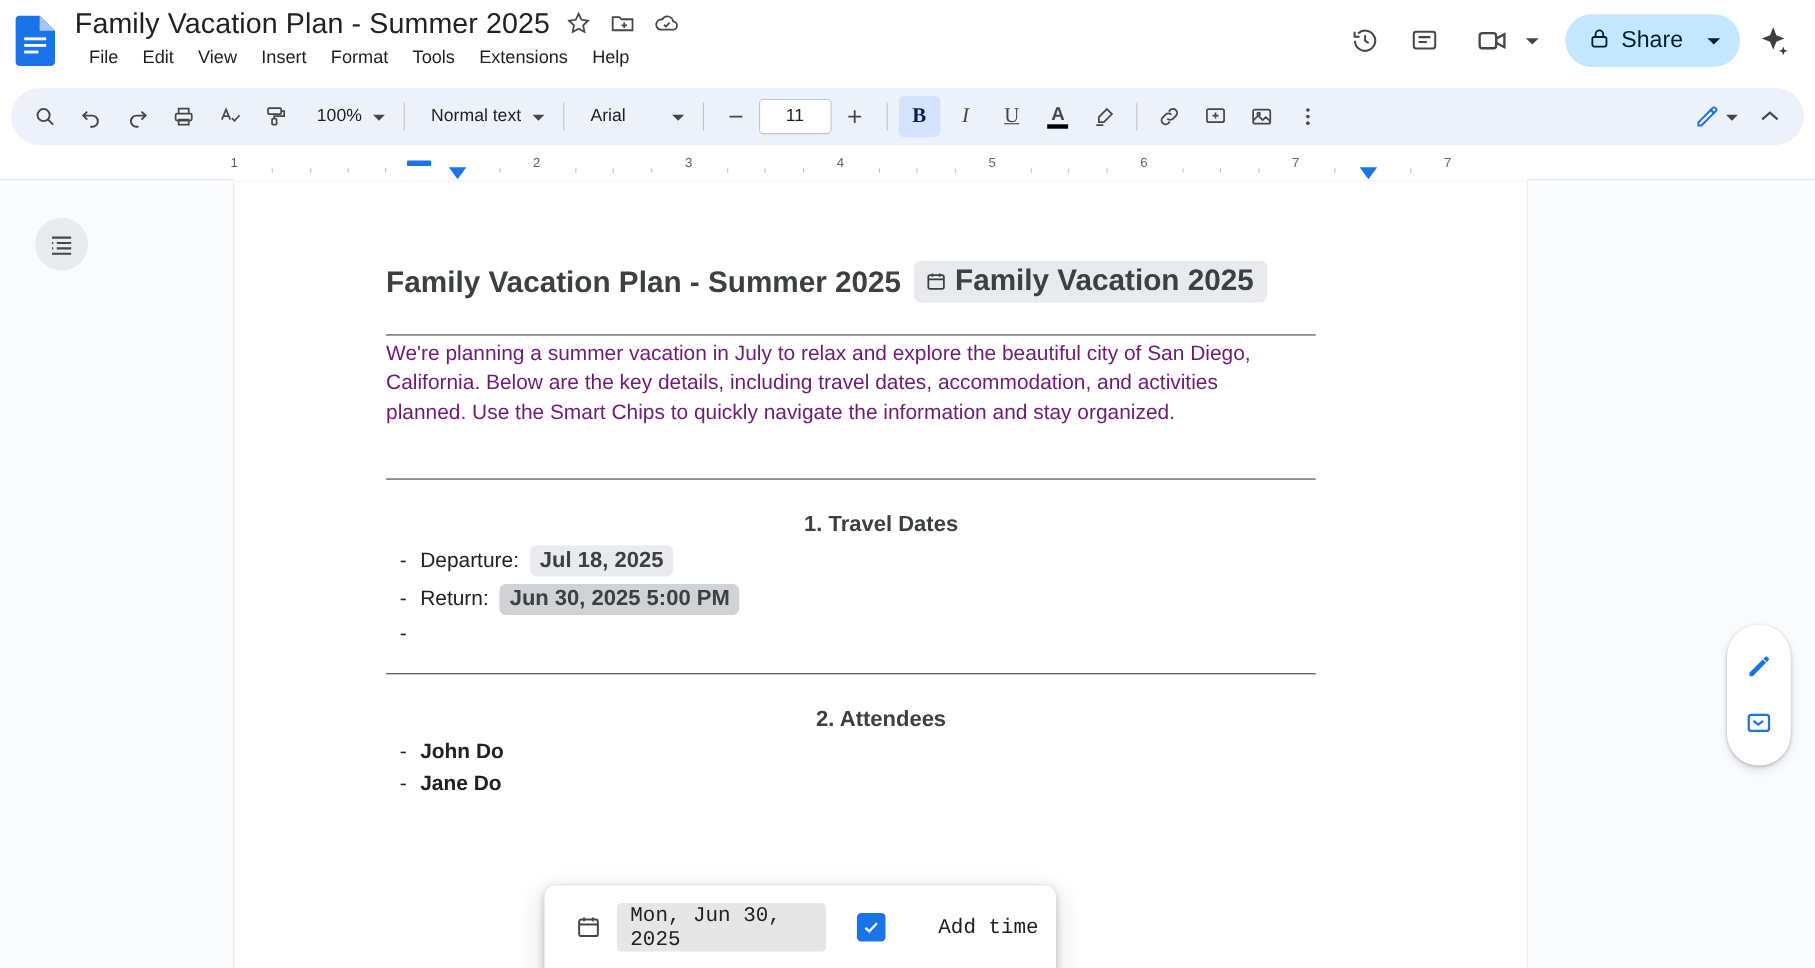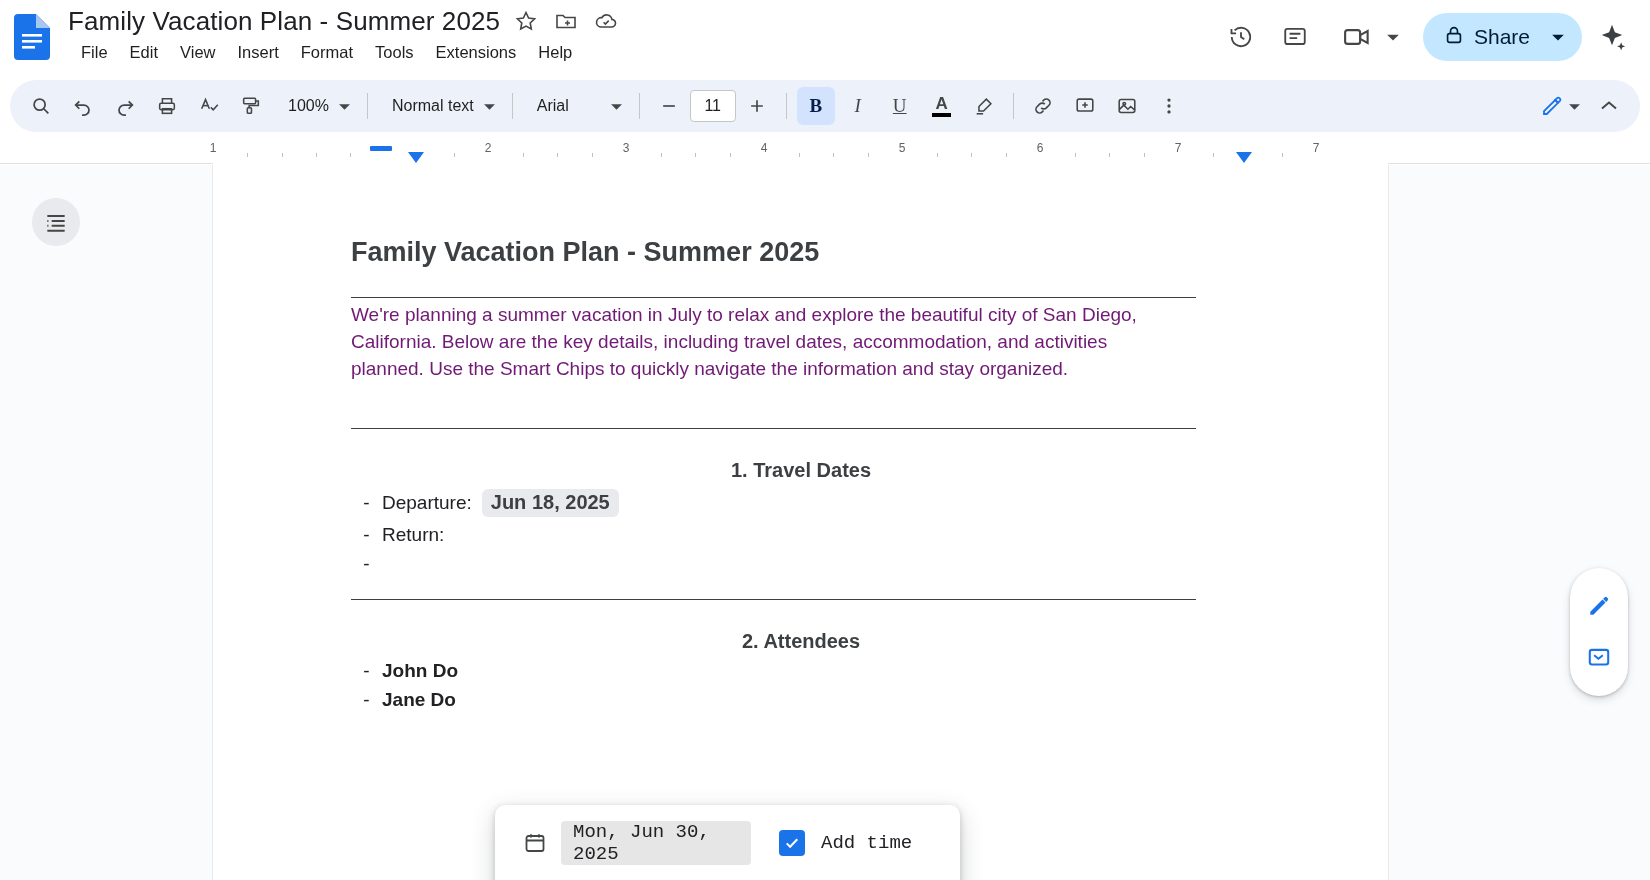--- a/index.html
+++ b/index.html
@@ -83,21 +83,21 @@
   }
   .tb.active { background: #d3e3fd; color: #041e49; }
   .tb-text { font-size: 16px; color: #1f1f1f; padding: 0 6px; white-space: nowrap; }
   .tb-sep { width: 1px; height: 26px; background: #c4c7c5; margin: 0 8px; }
   .dropdown {
     display: flex; align-items: center; height: 38px; border-radius: 6px;
     padding: 0 4px 0 10px; color: #1f1f1f;
   }
   .caret { width: 20px; height: 20px; display: flex; align-items: center; justify-content: center; color: #444746; }
   .fontsize-box {
-    width: 46px; height: 32px; background: #ffffff; border: 1px solid #c4c7c5;
+    width: 66px; height: 32px; background: #ffffff; border: 1px solid #c4c7c5;
     border-radius: 4px; display: flex; align-items: center; justify-content: center;
     font-size: 16px; color: #1f1f1f;
   }
   .tb-spacer { flex: 1; }
 
   
   .ruler {
     position: absolute; top: 140px; left: 0; width: 1650px; height: 24px;
     background: #ffffff; border-bottom: 1px solid #e0e0e0;
   }
@@ -477,41 +477,53 @@
       <svg width="26" height="26" viewBox="0 0 24 24" fill="none" stroke="currentColor" stroke-width="1.8">
         <path d="M4 6.5h16M8 11h12M4 11h1M8 15.5h12M4 15.5h1M4 20h16"></path>
       </svg>
     </div>
 
     <div class="page">
       <div class="content">
 
         <div class="doc-h1">
           <span>Family Vacation Plan - Summer 2025</span>
+          <span class="chip">
+            <span>
+              <svg width="20" height="20" viewBox="0 0 24 24" fill="none" stroke="#3c4043" stroke-width="1.9">
+                <rect x="3.5" y="5" width="17" height="15" rx="2"></rect>
+                  <path d="M3.5 9.5h17M8 3.2v3.4M16 3.2v3.4"></path>
+              </svg>
+            </span>
+            <span>Family Vacation 2025</span>
+          </span>
         </div>
 
         <div class="hr"></div>
 
         <div class="para">We're planning a summer vacation in July to relax and explore the beautiful city of San Diego, California. Below are the key details, including travel dates, accommodation, and activities planned. Use the Smart Chips to quickly navigate the information and stay organized.</div>
 
         <div class="hr" style="margin-top:46px"></div>
 
         <div class="num-head">1. Travel Dates</div>
 
         <div class="bullet">
           <span class="dash" style="margin-left:0">-</span>
           <span>Departure:</span>
           <span class="chip small" style="margin-left:10px">
-            <span>Jun 18, 2025</span>
+            <span>Jul 18, 2025</span>
           </span>
         </div>
 
         <div class="bullet">
           <span class="dash" style="margin-left:0">-</span>
           <span>Return:</span>
+          <span class="chip small dark" style="margin-left:10px">
+            <span>Jun 30, 2025 5:00 PM</span>
+          </span>
         </div>
 
         <div class="bullet">
           <span class="dash" style="margin-left:0">-</span>
         </div>
 
         <div class="hr" style="margin-top:24px"></div>
 
         <div class="num-head">2. Attendees</div>
 
@@ -545,21 +557,21 @@
     <div class="date-popup">
 
       <div class="dp-row" style="left:28px; top:16px;">
         <span class="dp-ico">
           <svg width="24" height="24" viewBox="0 0 24 24" fill="none" stroke="currentColor" stroke-width="1.8">
             <rect x="3.5" y="5" width="17" height="15" rx="2"></rect>
               <path d="M3.5 9.5h17M8 3.2v3.4M16 3.2v3.4"></path>
           </svg>
         </span>
         <span class="dp-field" style="width:190px; margin-left:8px;">Mon, Jun 30, 2025</span>
-        <span style="display:flex;align-items:center;margin-left:28px;">
+        <span style="display:flex;align-items:center;margin-left:28px;gap:32px;">
           <span class="dp-check">
             <svg width="18" height="18" viewBox="0 0 24 24" fill="none" stroke="#fff" stroke-width="2.8">
               <path d="M5 12.5l4.5 4.5L19 7"></path>
             </svg>
           </span>
           <span class="dp-checklabel">Add time</span>
         </span>
       </div>
 
     </div>

